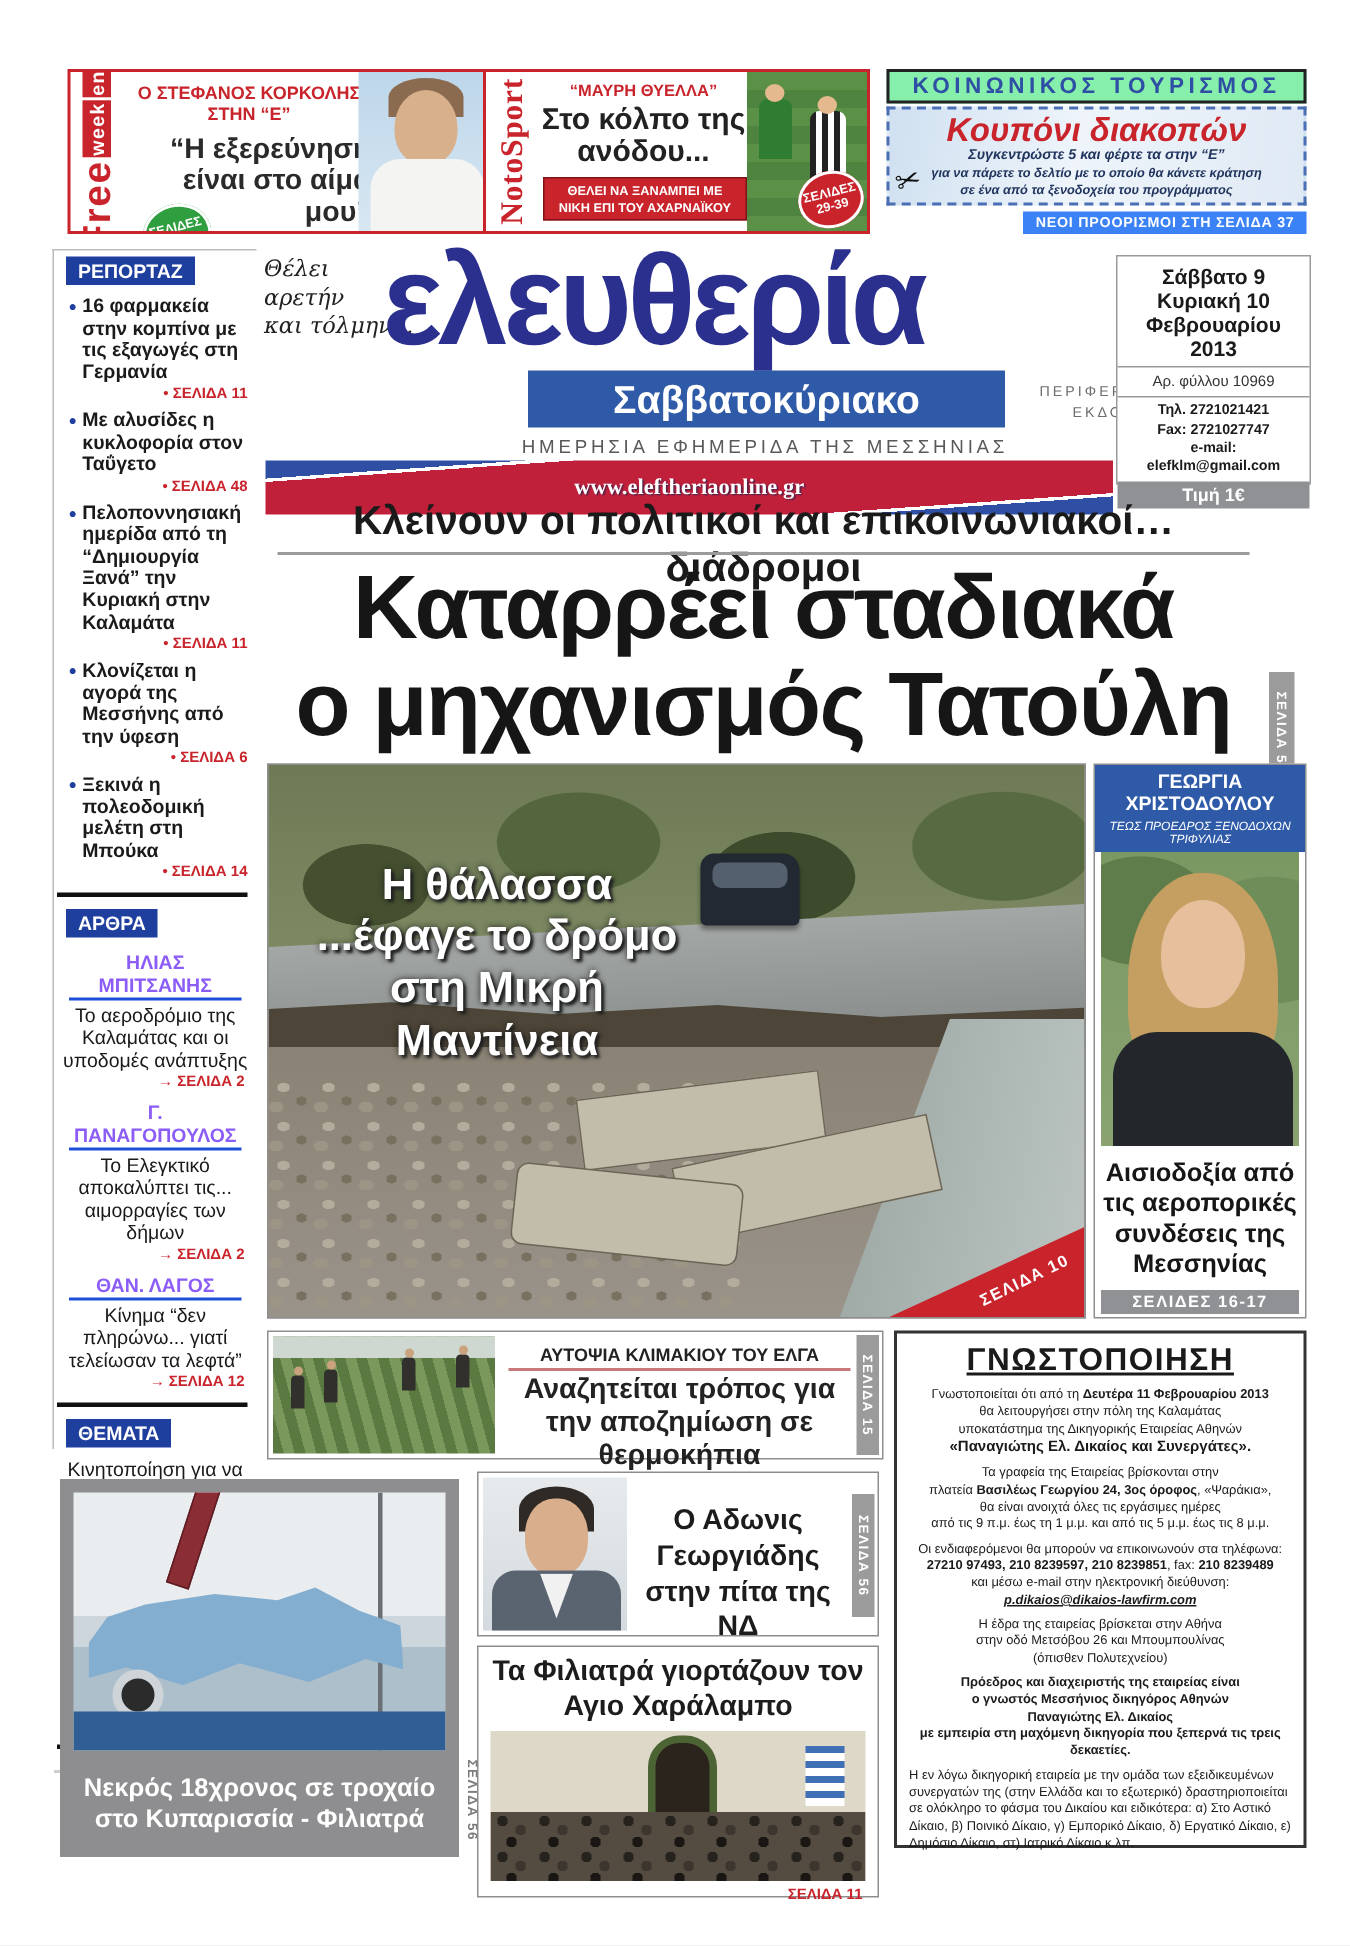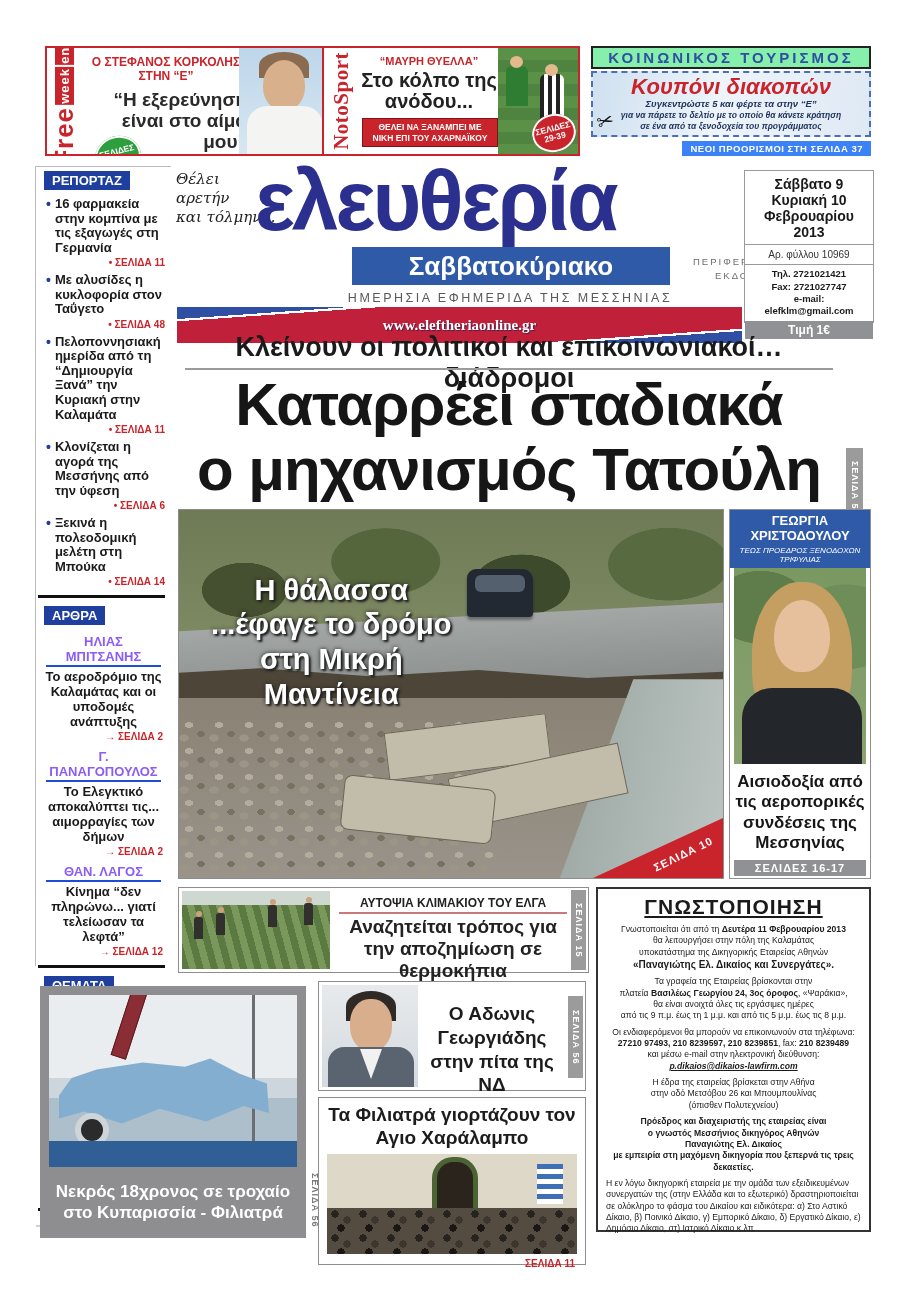--- a/index.html
+++ b/index.html
@@ -71,21 +71,21 @@
 
   
   #sidebar { left:35px; top:166px; width:136px; height:800px; border-left:1px solid #bbb; border-top:1px solid #bbb; }
   .sb-header { background:#1e3f9e; color:#fff; font-weight:bold; font-size:13px; padding:2px 8px; display:inline-block; margin:4px 0 2px 8px; }
   .sb-item { display:flex; margin:5px 4px 2px 10px; }
   .sb-blt { color:#1e3f9e; font-size:14px; font-weight:bold; margin-right:4px; line-height:1.1; }
   .sb-text { font-weight:bold; font-size:13px; color:#1a1a1a; line-height:1.12; }
   .sb-page { text-align:right; color:#c9242b; font-weight:bold; font-size:10px; margin:0 6px 2px 0; }
   .sb-hr { height:3px; background:#111; margin:8px 6px 4px 2px; }
   .sb-author { text-align:center; font-weight:bold; font-size:13px; color:#8b5cf6; border-bottom:2px solid #1d4ed8; margin:7px 10px 3px; padding-bottom:1px; }
-  .sb-ctext { text-align:center; font-weight:bold; font-size:13px; color:#1a1a1a; line-height:1.15; margin:0 6px; }
+  .sb-ctext { text-align:center; font-weight:normal; font-size:13px; color:#1a1a1a; line-height:1.15; margin:0 6px; }
   .sb-cpage { text-align:right; color:#c9242b; font-weight:bold; font-size:10px; margin:1px 8px 0 0; }
   .sb-gray-hr { height:2px; background:#cfcfcf; margin:14px 2px 0 0; }
 
   
   #photo-main { left:178px; top:509px; width:546px; height:370px; border:1px solid #8d8d8d; overflow:hidden; background:#9a938a; }
   .pm-trees { position:absolute; left:0; top:0; width:100%; height:35%;
     background:
       radial-gradient(70px 45px at 12% 62%, #44502f 0 60%, transparent 61%),
       radial-gradient(90px 55px at 38% 40%, #55663c 0 60%, transparent 61%),
       radial-gradient(80px 50px at 63% 58%, #3e4a2c 0 60%, transparent 61%),

